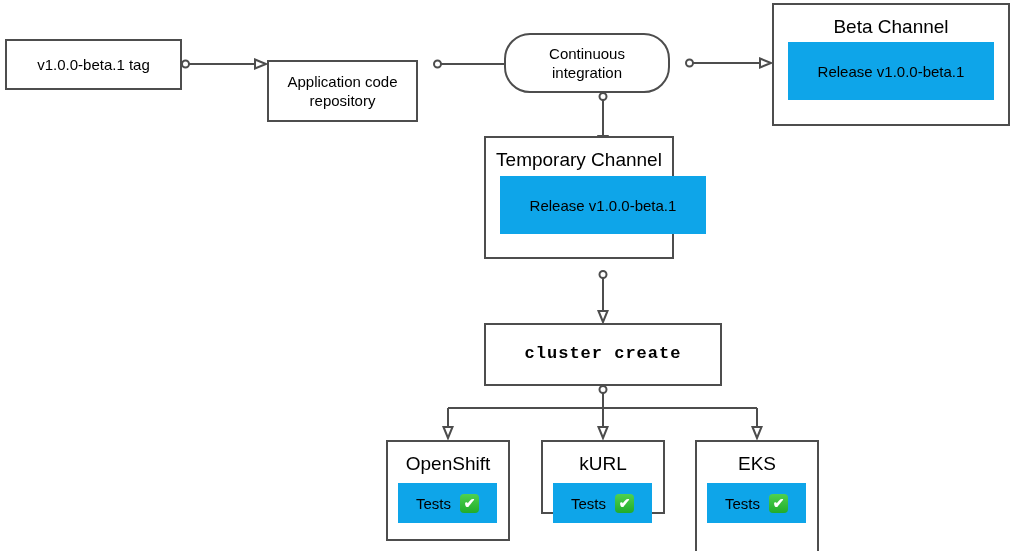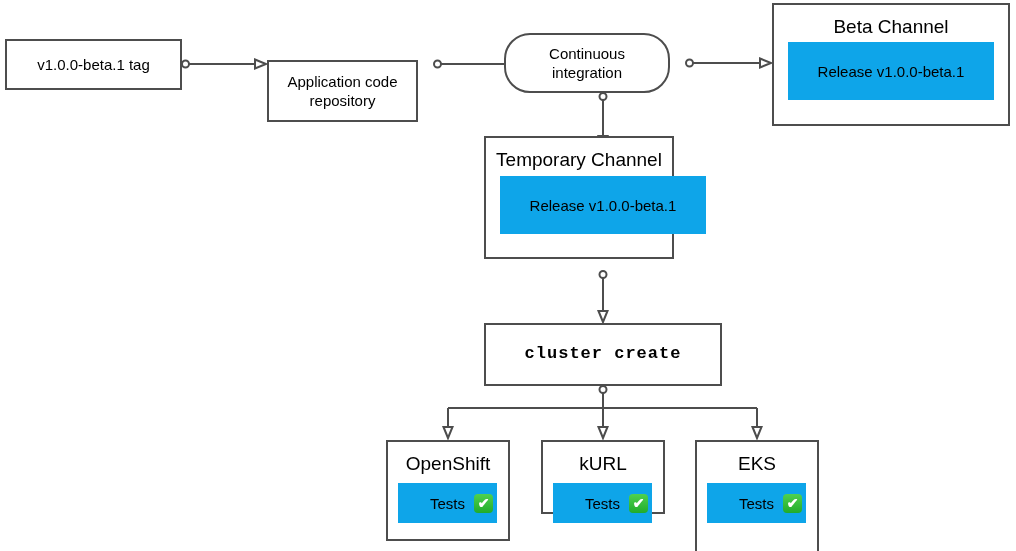--- a/index.html
+++ b/index.html
@@ -57,21 +57,21 @@
   .mono-label {
     font-family: "Liberation Mono", "DejaVu Sans Mono", monospace;
     font-weight: bold;
     font-size: 17px;
     letter-spacing: 1px;
   }
 
   .tests-row {
     display: flex;
     align-items: center;
-    justify-content: flex-end;
+    justify-content: center;
     gap: 9px;
   }
 
   .check-badge {
     display: inline-flex;
     width: 19px;
     height: 19px;
     border-radius: 4px;
     background: linear-gradient(180deg, #4fd14f 0%, #21ac2b 100%);
     color: #ffffff;

